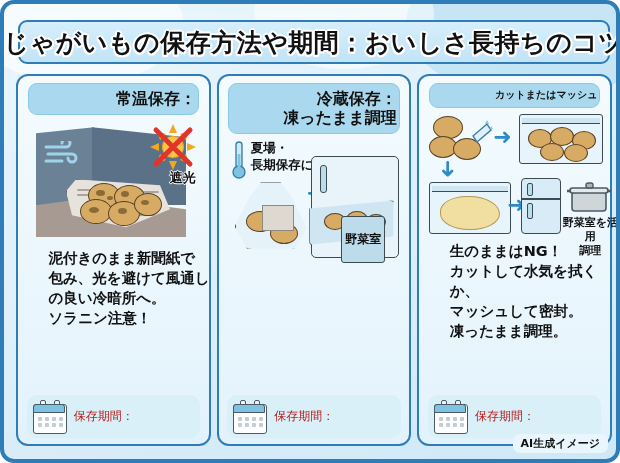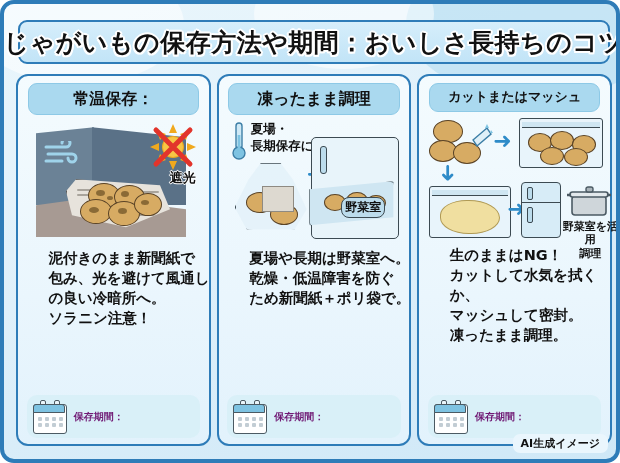--- a/index.html
+++ b/index.html
@@ -37,28 +37,28 @@
   .cols{position:absolute;left:12px;top:70px;width:596px;height:372px;display:flex;gap:6px;}
   .col{
     flex:1;box-sizing:border-box;position:relative;
     border:2.5px solid #2e7cb8;border-radius:12px;
     background:linear-gradient(180deg,#f4fbfe 0%,#eaf6fd 60%,#e2f2fc 100%);
     display:flex;flex-direction:column;align-items:center;padding:7px 6px 6px;
   }
   .colhead{
     width:96%;box-sizing:border-box;border-radius:9px;
     background:#aad9ef;border:1px solid #8dc9e6;
-    padding:5px 2px 6px;text-align:center;
+    padding:5px 2px 6px;text-align:right;
   }
   .colhead .l1,.colhead .l2{
     display:block;font-weight:bold;color:#111;line-height:1.2;white-space:nowrap;
   }
   .colhead .l1{font-size:16px;}
   .colhead .l2{font-size:16px;}
-  .col3 .colhead .l2{font-size:13px;}
+  .col3 .colhead .l2{font-size:10px;}
 
   
   .art{position:relative;width:100%;height:123px;margin-top:4px;}
 
   
   .room{position:absolute;left:12px;top:8px;width:150px;height:108px;}
   .wallL{position:absolute;left:0;top:0;width:58px;height:78px;background:#6b8296;
          clip-path:polygon(0 6px,58px 0,58px 78px,0 86px);}
   .wallR{position:absolute;left:56px;top:0;width:94px;height:78px;background:#5a7187;
          clip-path:polygon(0 0,94px 10px,94px 80px,0 78px);}
@@ -78,21 +78,21 @@
   
   .thermo{position:absolute;left:6px;top:2px;width:16px;height:40px;}
   .c2lbl{position:absolute;left:26px;top:2px;font-size:12.5px;font-weight:bold;color:#111;line-height:1.35;}
   .bag{position:absolute;border:1.8px solid #3c4a52;background:rgba(225,240,248,.75);}
   .fridge{position:absolute;right:4px;top:18px;width:86px;height:100px;
           border:1.8px solid #3c4a52;border-radius:5px;background:#e8f4fa;}
   .drawer{position:absolute;right:8px;top:62px;width:84px;height:44px;
           border:1.8px solid #3c4a52;border-radius:4px;background:#cfe6f2;
           clip-path:polygon(0 8px,84px 0,84px 36px,0 44px);}
   .drawerlbl{position:absolute;right:18px;top:78px;font-size:12px;font-weight:bold;color:#111;
-             background:#bcdcec;border:1px solid #3c4a52;border-radius:8px;padding:1px 3px;}
+             background:#bcdcec;border:1px solid #3c4a52;border-radius:3px;padding:14px 3px;}
   .arrow{position:absolute;color:#2e8bc8;font-size:22px;font-weight:bold;line-height:1;}
 
   
   .zip{position:absolute;border:1.7px solid #3c4a52;border-radius:3px;background:rgba(230,243,250,.8);}
   .mash{position:absolute;background:#f0dfa0;border:1.5px solid #b09a55;border-radius:46% 54% 50% 50%;}
   .fridge3{position:absolute;left:96px;top:66px;width:38px;height:54px;
            border:1.7px solid #3c4a52;border-radius:4px;background:#d7ecf7;}
   .pot3{position:absolute;left:142px;top:70px;width:44px;height:32px;}
   .c3lbl{position:absolute;left:134px;top:104px;width:62px;text-align:center;
          font-size:11px;font-weight:bold;color:#111;line-height:1.25;}
@@ -107,21 +107,21 @@
     background:#d9f0f8;border-radius:10px;padding:5px 6px;
     display:flex;align-items:center;gap:7px;
   }
   .cal{position:relative;width:34px;height:33px;flex:0 0 34px;}
   .calbody{position:absolute;left:0;top:4px;width:32px;height:28px;background:#fff;
            border:1.6px solid #4b5a63;border-radius:3px;}
   .caltop{position:absolute;left:0;top:4px;width:32px;height:9px;background:#7ec3e2;
           border:1.6px solid #4b5a63;border-radius:3px 3px 0 0;box-sizing:border-box;}
   .ring{position:absolute;width:4px;height:8px;top:0;background:#eaf6fb;border:1.5px solid #4b5a63;border-radius:2px;}
   .dot{position:absolute;width:4px;height:4px;background:#c2cdd4;border-radius:1px;}
-  .ptxt{font-size:10px;font-weight:bold;color:#701a75;line-height:1.32;white-space:pre-line;}
+  .ptxt{font-size:12px;font-weight:normal;color:#b91c1c;line-height:1.32;white-space:pre-line;}
 
   .credit{
     position:absolute;right:8px;bottom:6px;
     background:#eaf6fd;border-radius:7px;padding:2px 8px;
     font-size:11px;font-weight:bold;color:#111;
   }
 </style>
 </head>
 <body>
 
@@ -215,20 +215,21 @@
             <div class="dot" style="left:26px;top:23px;"></div>
         </div>
         <div>
           <div class="ptxt">保存期間：</div>
         </div>
       </div>
     </div>
 
     <div class="col col2">
       <div class="colhead">
+        <span class="l1">冷蔵保存：</span>
         <span class="l2">凍ったまま調理</span>
       </div>
 
       <div class="art">
         <svg class="thermo" viewBox="0 0 16 40">
           <rect x="5" y="2" width="6" height="26" rx="3" fill="#cfe9f6" stroke="#3c7ea6" stroke-width="1.4"></rect>
           <circle cx="8" cy="32" r="6" fill="#7ec3e2" stroke="#3c7ea6" stroke-width="1.4"></circle>
           <rect x="6.6" y="14" width="2.8" height="16" fill="#7ec3e2"></rect>
         </svg>
         <div class="c2lbl" style="white-space:pre-line;">夏場・
@@ -247,25 +248,20 @@
           <div style="position:absolute;left:8px;top:8px;width:5px;height:26px;background:#bcdcec;border:1.3px solid #3c4a52;border-radius:3px;"></div>
         </div>
         <div class="drawer">
           <div class="pot" style="left:14px;top:12px;width:20px;height:15px;"></div>
           <div class="pot" style="left:36px;top:10px;width:20px;height:15px;"></div>
           <div class="pot" style="left:56px;top:13px;width:18px;height:14px;"></div>
         </div>
         <div class="drawerlbl">野菜室</div>
       </div>
 
-      <div class="body">
-        <p>夏場や長期は野菜室へ。
-乾燥・低温障害を防ぐ
-ため新聞紙＋ポリ袋で。</p>
-      </div>
 
       <div class="period">
         <div class="cal">
           <div class="ring" style="left:7px;"></div>
             <div class="ring" style="left:21px;"></div>
           <div class="calbody"></div>
             <div class="caltop"></div>
           <div class="dot" style="left:5px;top:17px;"></div>
             <div class="dot" style="left:12px;top:17px;"></div>
           <div class="dot" style="left:19px;top:17px;"></div>

